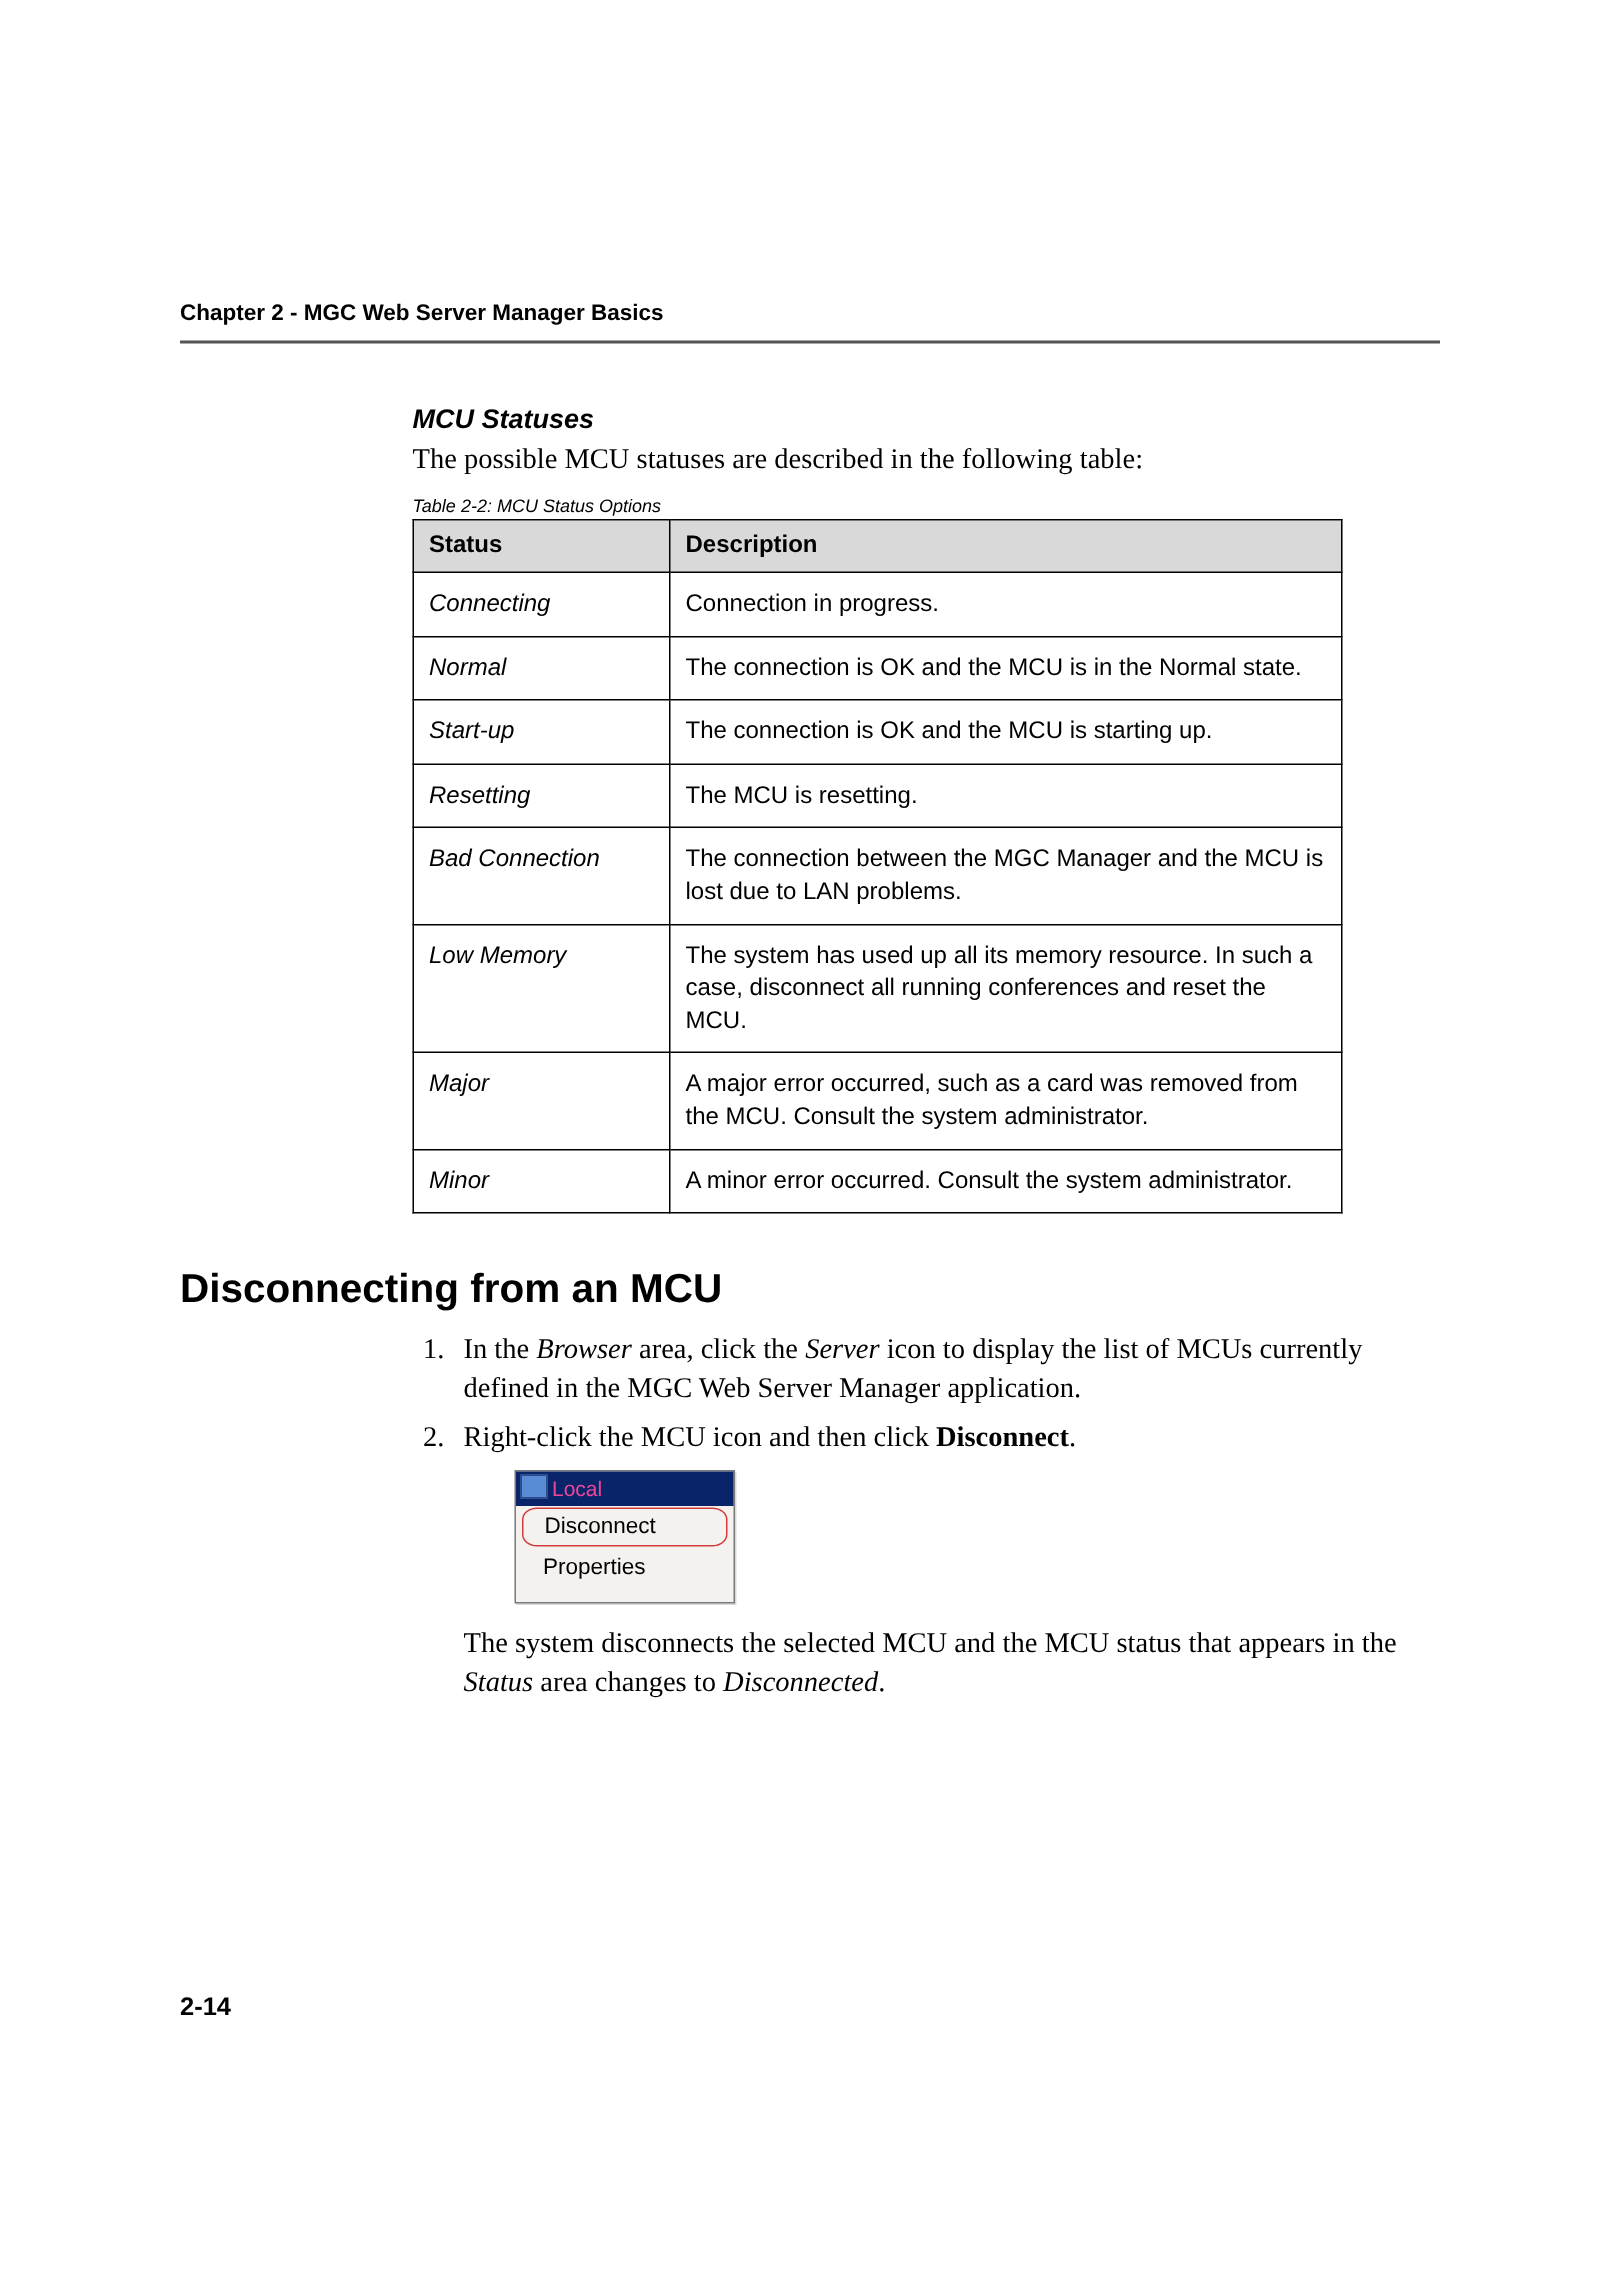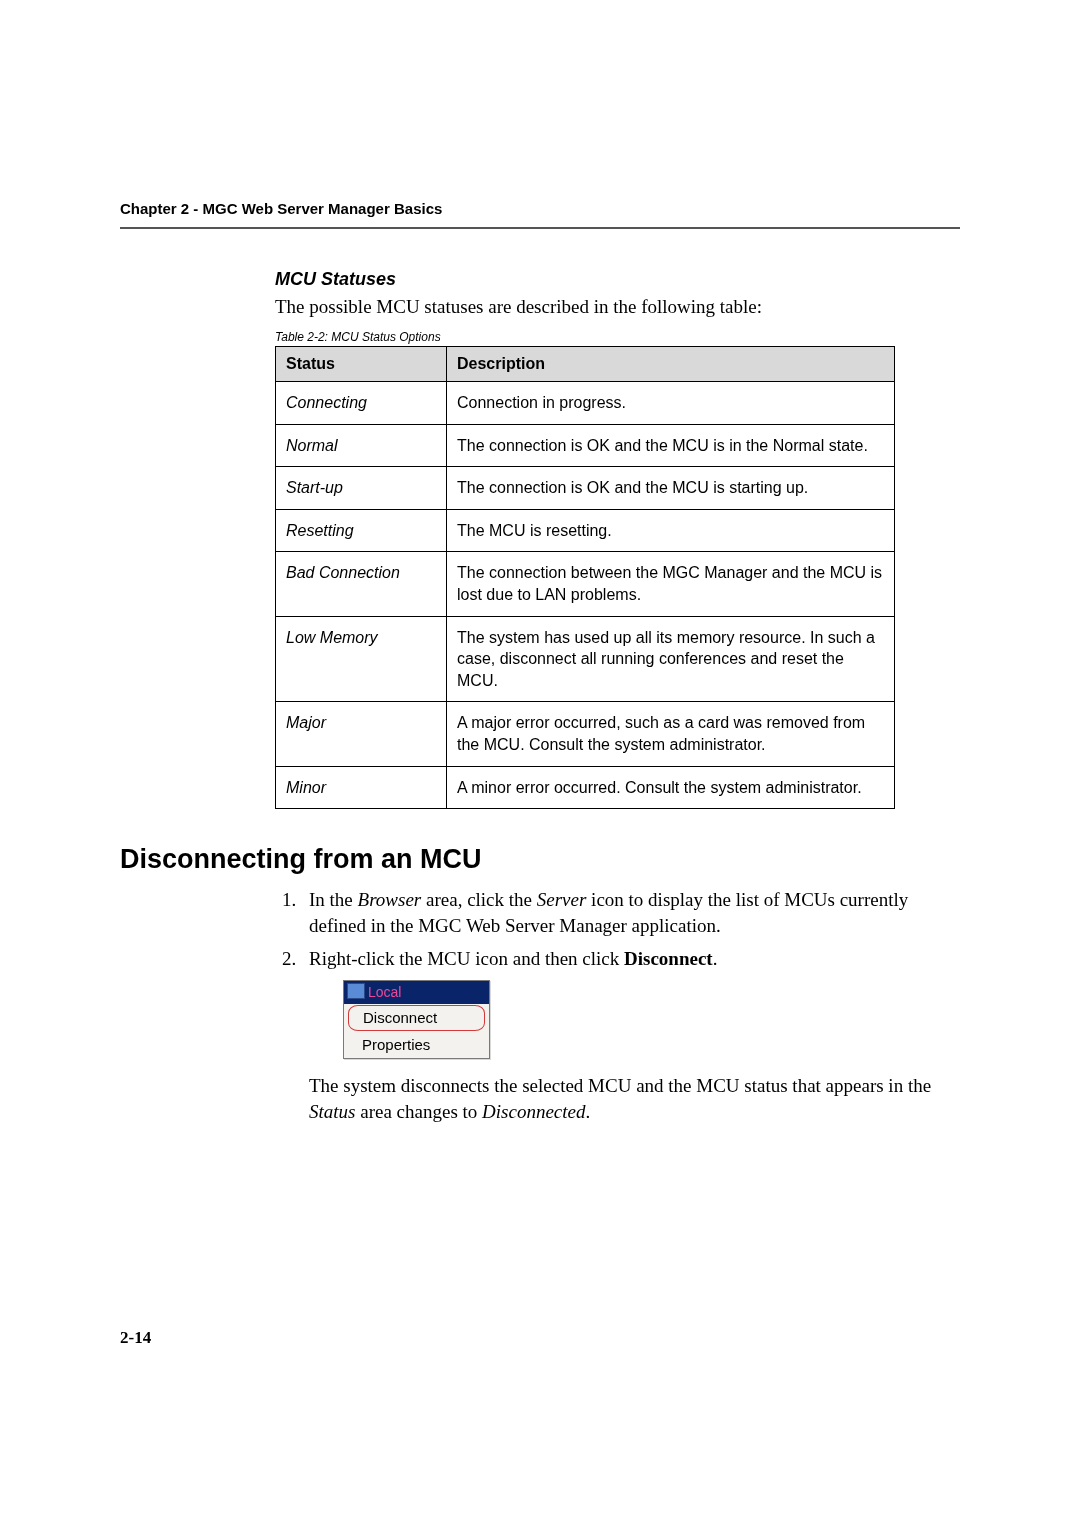--- a/index.html
+++ b/index.html
@@ -112,40 +112,40 @@
     font-size: 14px;
   }
   .menu-title-icon {
     position: absolute;
     left: 3px; top: 2px;
     width: 16px; height: 14px;
     background: #5a8bd6;
     border: 1px solid #2a4a8a;
   }
   .menu-item {
-    padding: 3px 10px 3px 18px;
+    padding: 3px 10px 13px 18px;
     color: #000;
     position: relative;
   }
   .menu-item.highlighted {
     border: 1.5px solid #d43a3a;
     border-radius: 10px / 8px;
     margin: 1px 4px;
     padding: 2px 8px 2px 14px;
   }
   .result-para {
     font-size: 19px;
     margin: 6px 0 0 34px;
     line-height: 1.35;
   }
   .page-number {
     position: absolute;
     bottom: 180px;
     left: 120px;
-    font-family: Liberation Serif, serif;
+    font-family: Liberation Sans, sans-serif;
     font-weight: bold;
     font-size: 17px;
   }
 </style>
 </head>
 <body>
 
 <div class="page">
 
   <div class="chapter-header">Chapter 2 - MGC Web Server Manager Basics</div>

